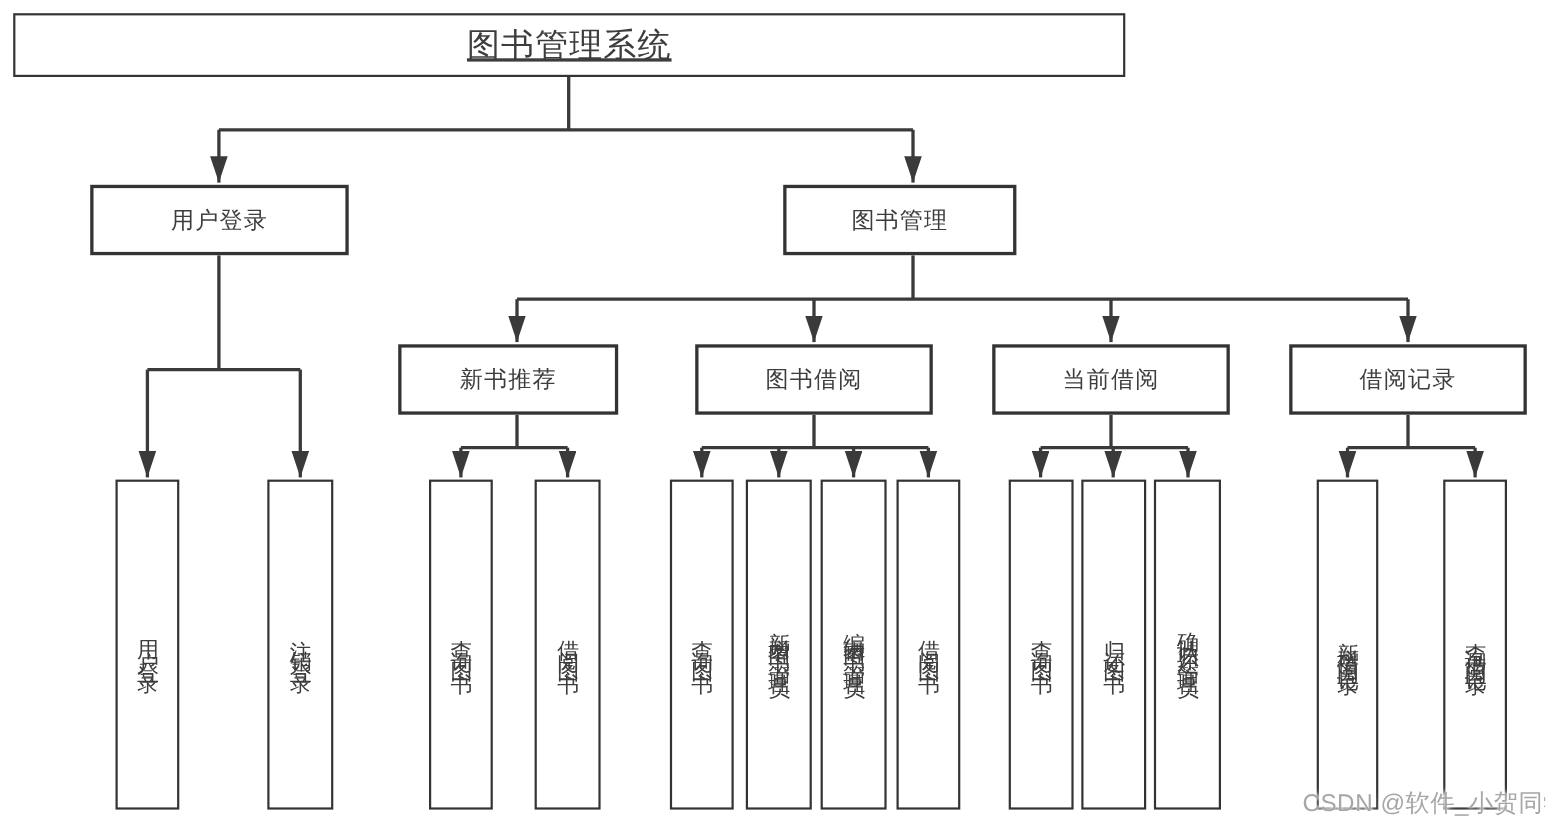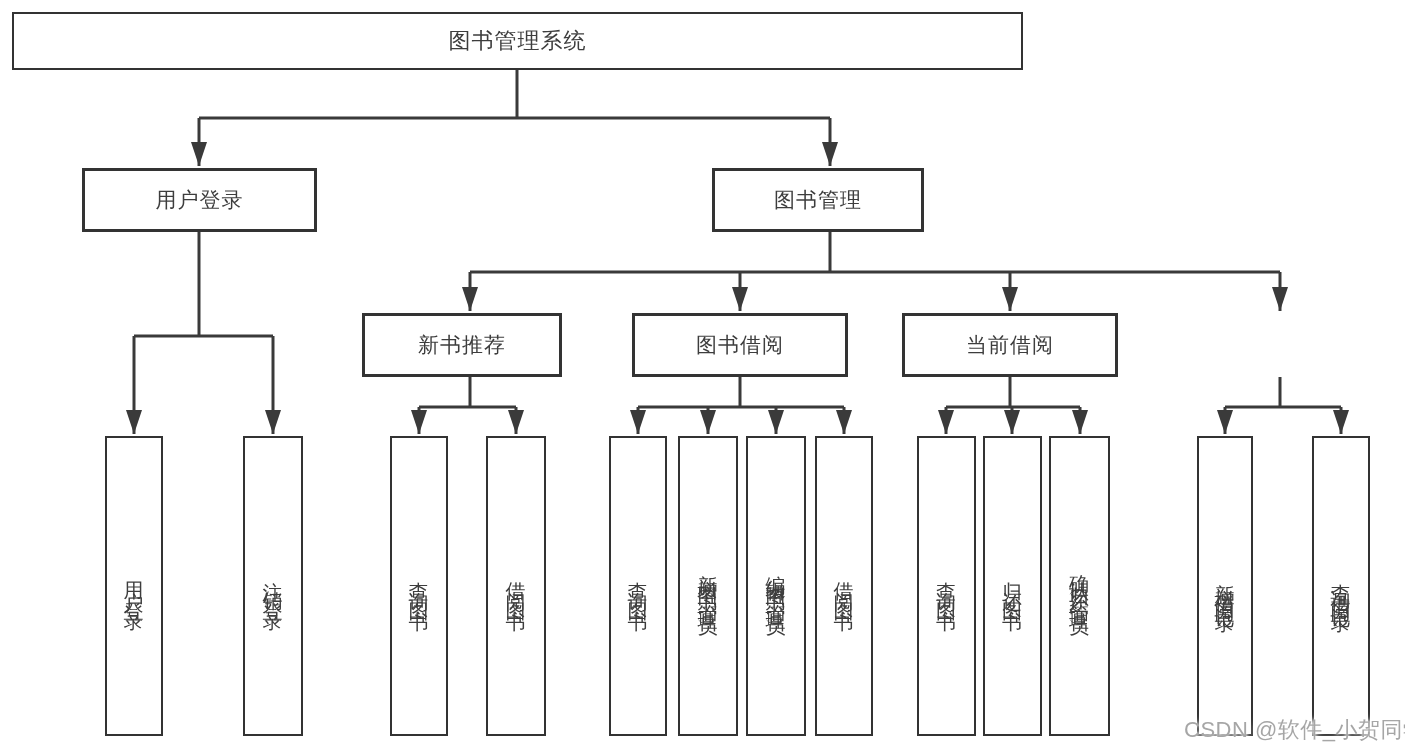--- a/index.html
+++ b/index.html
@@ -27,22 +27,23 @@
     box-sizing: border-box;
     background: #ffffff;
     border: 3px solid #333333;
     display: flex;
     align-items: center;
     justify-content: center;
     z-index: 2;
   }
   .node.root-node {
     border-width: 2.5px;
-    font-size: 22px;
+    font-size: 30px;
     letter-spacing: 1px;
+    text-decoration: underline;
   }
   .node.h-node {
     font-size: 21px;
     letter-spacing: 1px;
   }
   .node.v-node {
     border-width: 2.5px;
   }
   .node.v-node span {
     writing-mode: vertical-rl;
@@ -138,20 +139,23 @@
 
   <div class="node h-node" style="left:362px; top:313px; width:200px; height:64px;">
     <span>新书推荐</span>
   </div>
   <div class="node h-node" style="left:902px; top:313px; width:216px; height:64px;">
     <span>当前借阅</span>
   </div>
   <div class="node h-node" style="left:632px; top:313px; width:216px; height:64px;">
     <span>图书借阅</span>
   </div>
+  <div class="node h-node" style="left:1172px; top:313px; width:216px; height:64px;">
+    <span>借阅记录</span>
+  </div>
 
   <div class="node v-node" style="left:105px; top:436px; width:58px; height:300px;">
     <span>用户登录</span>
   </div>
   <div class="node v-node" style="left:243px; top:436px; width:60px; height:300px;">
     <span>注销登录</span>
   </div>
 
   <div class="node v-node" style="left:390px; top:436px; width:58px; height:300px;">
     <span>查询图书</span>

